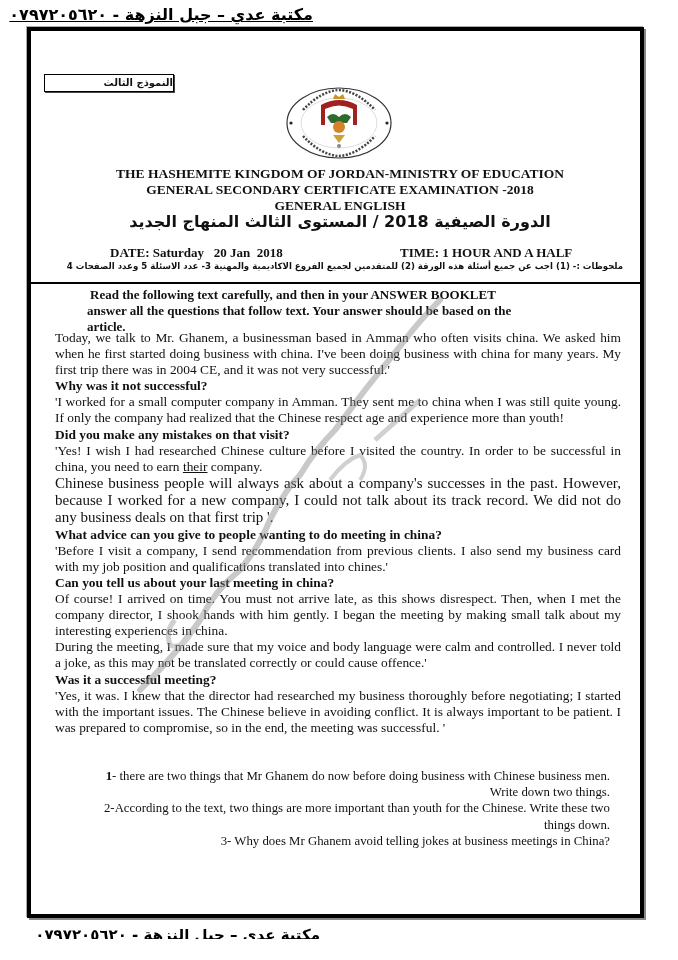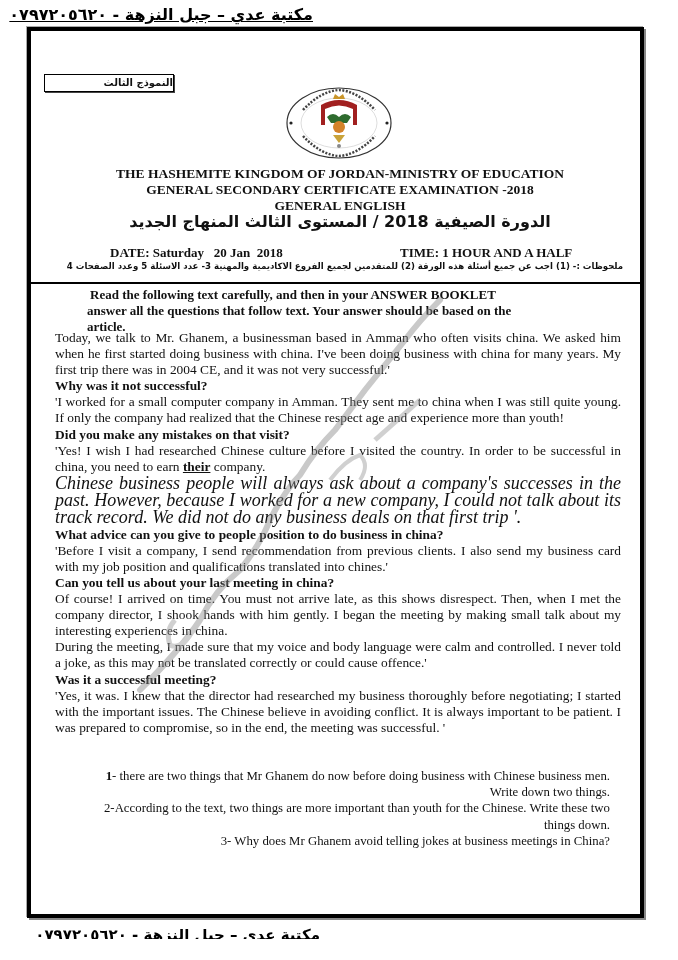--- a/index.html
+++ b/index.html
@@ -16,22 +16,22 @@
   .ar-title { position:absolute; left:60px; width:560px; top:212px; text-align:center; direction:rtl; font-family:"DejaVu Sans", sans-serif; font-weight:bold; font-size:16px; }
   .date-line { position:absolute; left:110px; top:245px; font-weight:bold; font-size:13px; }
   .time-line { position:absolute; left:400px; top:245px; font-weight:bold; font-size:13px;text-align:right; }
   .notes-ar { position:absolute; left:55px; width:580px; top:261px; direction:rtl; text-align:center; font-family:"DejaVu Sans", sans-serif; font-weight:bold; font-size:8.6px; white-space:nowrap; }
   .sep { position:absolute; left:31px; width:609px; top:282px; border-top:2px solid #000; }
   .instr { position:absolute; left:87px; width:450px; top:287px; font-weight:bold; font-size:13px; line-height:16px; }
   .instr div:first-child { padding-left:3px; }
   .body { position:absolute; left:55px; width:566px; top:330px; font-size:13.4px; line-height:16.1px; }
   .body p { margin:0; text-align:justify; text-align-last:left; }
   .body .q { font-weight:bold; }
-  .body .big { font-size:18px; line-height:17.3px;font-style:italic; }
-  .body u { font-weight:bold; }
+  .body .big { font-size:15px; line-height:17.3px; }
+  .body u { font-weight:normal; }
   .questions { position:absolute; left:70px; width:540px; top:768px; font-size:12.8px; line-height:16.2px; }
   .questions .qh { font-weight:bold; font-size:13px; }
   .questions .qi { padding-left:8px;text-align:right; }
   .watermark { position:absolute; left:120px; top:290px; width:340px; height:420px; pointer-events:none; opacity:0.45; }
 </style>
 </head>
 <body>
 
 <div class="header-ar">مكتبة عدي – جبل النزهة - ٠٧٩٧٢٠٥٦٢٠</div>
 
@@ -73,21 +73,21 @@
   <div>article.</div>
 </div>
 
 <div class="body">
   <p>Today, we talk to Mr. Ghanem, a businessman based in Amman who often visits china. We asked him when he first started doing business with china. I've been doing business with china for many years. My first trip there was in 2004 CE, and it was not very successful.'</p>
   <p class="q">Why was it not successful?</p>
   <p>'I worked for a small computer company in Amman. They sent me to china when I was still quite young. If only the company had realized that the Chinese respect age and experience more than youth!</p>
   <p class="q">Did you make any mistakes on that visit?</p>
   <p><span>'Yes! I wish I had researched Chinese culture before I visited the country. In order to be successful in china, you need to earn </span><u>their</u><span> company.</span></p>
   <p class="big">Chinese business people will always ask about a company's successes in the past. However, because I worked for a new company, I could not talk about its track record. We did not do any business deals on that first trip '.</p>
-  <p class="q">What advice can you give to people position to do business in china?</p>
+  <p class="q">What advice can you give to people wanting to do meeting in china?</p>
   <p>'Before I visit a company, I send recommendation from previous clients. I also send my business card with my job position and qualifications translated into chines.'</p>
   <p class="q">Can you tell us about your last meeting in china?</p>
   <p>Of course! I arrived on time. You must not arrive late, as this shows disrespect. Then, when I met the company director, I shook hands with him gently. I began the meeting by making small talk about my interesting experiences in china.</p>
   <p>During the meeting, I made sure that my voice and body language were calm and controlled. I never told a joke, as this may not be translated correctly or could cause offence.'</p>
   <p class="q">Was it a successful meeting?</p>
   <p>'Yes, it was. I knew that the director had researched my business thoroughly before negotiating; I started with the important issues. The Chinese believe in avoiding conflict. It is always important to be patient. I was prepared to compromise, so in the end, the meeting was successful. '</p>
 </div>
 
 <div class="questions">
   <div class="qi"><b>1</b><span>- there are two things that  Mr Ghanem do now before doing business with Chinese business men.  Write down two things.</span></div>

